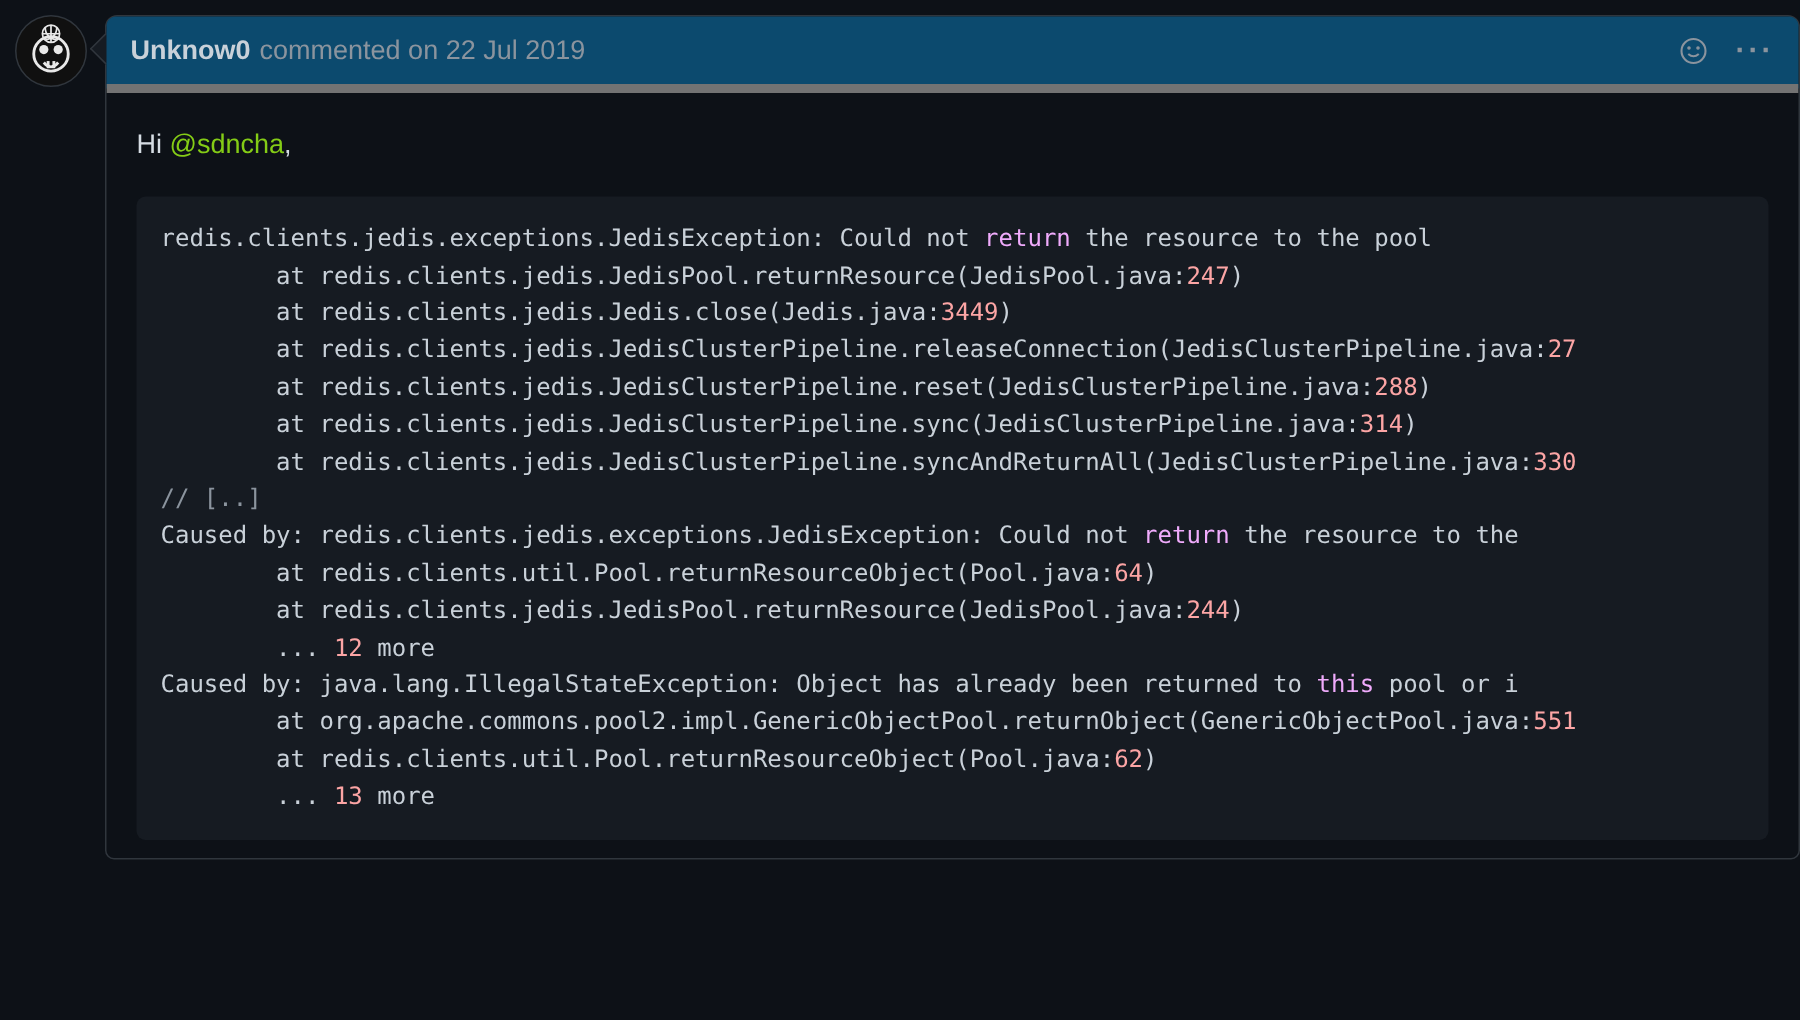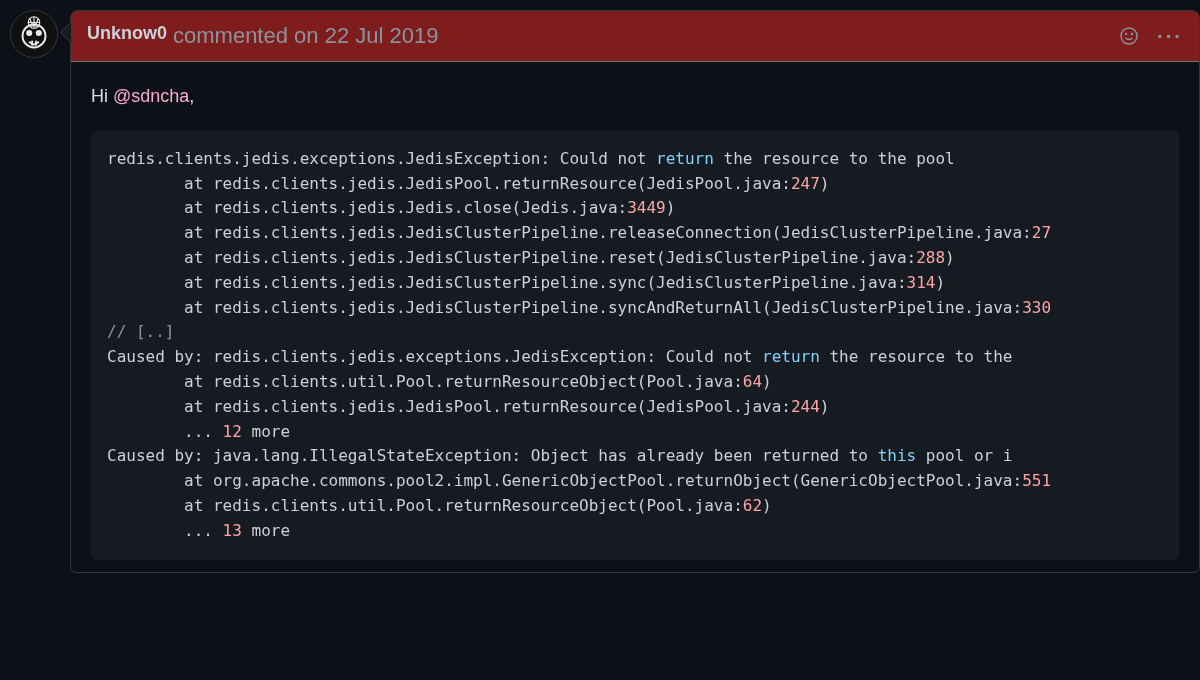--- a/index.html
+++ b/index.html
@@ -47,36 +47,37 @@
     left: -8px;
     top: 14px;
     width: 14px;
     height: 14px;
     background: #161b22;
     border-left: 1px solid #30363d;
     border-bottom: 1px solid #30363d;
     transform: rotate(45deg);
   }
   .comment-header {
-    background: #7f1d1d;
-    border-bottom: 1px solid #737373;
+    background: #0c4a6e;
+    border-bottom: 6px solid #737373;
     padding: 12px 16px;
     display: flex;
+    align-items: center;
     border-top-left-radius:6px;
     border-top-right-radius:6px;
     position:relative;
   }
   .author {
     color: #c9d1d9;
     font-weight: 600;
     font-size: 18px;
   }
   .commented {
     color: #8b949e;
-    font-size: 22px;
+    font-size: 18px;
     margin-left: 6px;
   }
   .header-actions {
     margin-left: auto;
     display: flex;
     align-items: center;
     gap: 18px;
     color: #8b949e;
   }
   .icon-btn {
@@ -90,35 +91,35 @@
     line-height: 1;
     font-weight:700;
   }
   .comment-body {
     padding: 20px 20px 12px 20px;
     font-size: 18px;
     line-height: 1.6;
     color: #d6dde4;
   }
   .comment-body p { margin-bottom: 20px; }
-  .mention { color: #f9a8d4; font-weight:500;}
+  .mention { color: #84cc16; font-weight:500;}
   .code-block {
     background: #161b22;
     border-radius: 6px;
     padding: 16px;
     overflow: hidden;
     font-family: ui-monospace, SFMono-Regular, "SF Mono", Menlo, Consolas, monospace;
     font-size: 16px;
     line-height: 1.55;
     color: #c9d1d9;
     white-space: pre;
     margin-top: 6px;
   }
   .code-block div { white-space: pre; }
-  .tok-kw { color: #7dd3fc; }
+  .tok-kw { color: #f0abfc; }
   .tok-num { color: #fca5a5; }
   .tok-com { color: #8b949e; }
 </style>
 </head>
 <body>
 
 <div class="wrap">
   <div class="avatar-col">
     <div class="avatar">
       <svg viewBox="0 0 48 48" width="48" height="48">

